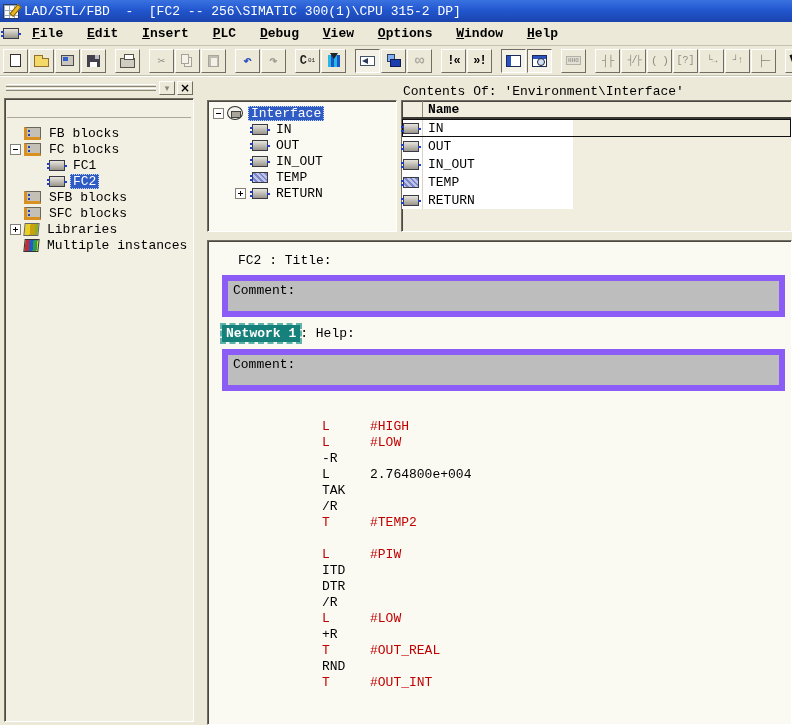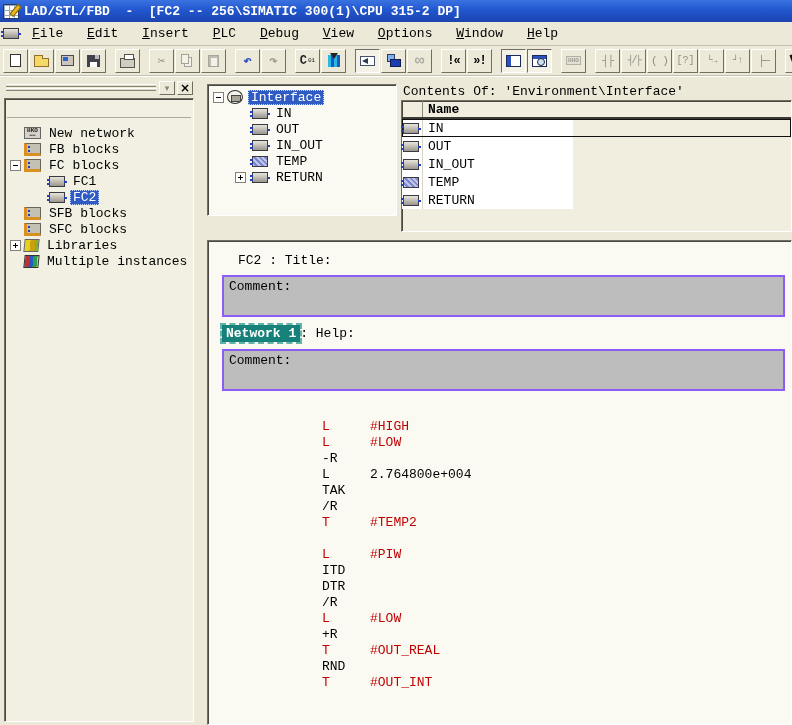--- a/index.html
+++ b/index.html
@@ -9,27 +9,27 @@
 
   
   .titlebar{position:absolute;left:0;top:0;width:792px;height:22px;
     background:linear-gradient(180deg,#3a72e0 0%,#2257cf 45%,#1a44ae 100%);
     display:flex;align-items:center;padding-left:3px;gap:5px;}
   .app-icon{width:16px;height:15px;background:#fff;border:1px solid #2a3a66;position:relative;flex:none;
     background-image:linear-gradient(#9ab 1px,transparent 1px),linear-gradient(90deg,#9ab 1px,transparent 1px);
     background-size:5px 5px;}
   .app-icon::after{content:"";position:absolute;right:0px;bottom:1px;width:3px;height:11px;
     background:#e8b820;border:1px solid #7c5c10;transform:rotate(40deg);}
-  .title-text{color:#fff;font-weight:bold;white-space:pre;}
+  .title-text{color:#fff;font-weight:normal;white-space:pre;}
 
   
   .menubar{position:absolute;left:0;top:22px;width:792px;height:24px;background:#ece9d8;
     display:flex;align-items:center;border-bottom:1px solid #c6c2b2;box-shadow:0 1px 0 #fff;}
   .doc-icon{margin:0 10px 0 6px;}
-  .menu-item{display:inline-block;padding:2px 8px;white-space:pre;}
+  .menu-item{display:inline-block;padding:2px 8px;white-space:pre;font-weight:bold;}
   .menu-item::first-letter{text-decoration:underline;}
 
   
   .toolbar{position:absolute;left:0;top:46px;width:792px;height:30px;background:#ece9d8;
     display:flex;align-items:center;padding-left:3px;border-bottom:1px solid #c6c2b2;box-shadow:0 1px 0 #fff;}
   .tbtn{width:25px;height:24px;display:flex;align-items:center;justify-content:center;flex:none;
     background:#ece9d8;border:1px solid;border-color:#fff #716d63 #716d63 #fff;margin-right:1px;}
   .tbtn.pressed{border-color:#716d63 #fff #fff #716d63;background:#f4f2e6;}
   .tbtn.gap{margin-left:8px;}
   .tbtn.off .tico{opacity:.42;filter:grayscale(.95);}
@@ -116,38 +116,38 @@
   .i-ifroot{width:16px;height:14px;border:1px solid #303030;border-radius:50%;background:#f4f2ea;}
   .i-ifroot::before{content:"";position:absolute;left:3px;top:4px;width:8px;height:5px;background:#a8a49a;border:1px solid #444;}
   .i-books{width:15px;height:13px;border:1px solid #333;transform:skewX(-6deg);
     background:linear-gradient(90deg,#c03030 0 4px,#2858c8 4px 8px,#28a050 8px 12px,#d8d020 12px 15px);}
   .i-booksy{width:15px;height:13px;border:1px solid #666;transform:skewX(-6deg);
     background:linear-gradient(90deg,#e8d020 0 5px,#c8a010 5px 10px,#88b020 10px 15px);}
   .tlabel{padding:0 3px;}
   .tlabel.sel{background:#2e5bc4;color:#fff;outline:1px dotted #c7d6f2;outline-offset:-1px;}
 
   
-  .iface{position:absolute;left:207px;top:84px;width:190px;height:132px;background:#fbfaf2;
+  .iface{position:absolute;left:207px;top:100px;width:190px;height:132px;background:#fbfaf2;
     border:1px solid;border-color:#716d63 #fff #fff #716d63;box-shadow:inset 1px 1px 0 #4a4840;padding-top:4px;}
   .contents-header{position:absolute;left:403px;top:84px;height:15px;white-space:pre;}
   .contents-box{position:absolute;left:401px;top:100px;width:391px;height:132px;background:#f1eee0;
     border:1px solid;border-color:#716d63 #fff #fff #716d63;box-shadow:inset 1px 1px 0 #4a4840;}
   .chead{height:18px;display:flex;align-items:center;border-bottom:2px solid #3c3a34;}
   .chead .cicon-col{width:21px;height:100%;border-right:1px solid #8a8678;}
   .chead .cname-h{padding-left:5px;font-weight:bold;text-align:right;}
   .crow{height:18px;display:flex;align-items:center;}
   .crow .cicon{width:21px;height:100%;background:#fff;display:flex;align-items:center;justify-content:center;border-right:1px solid #d8d5c8;}
   .crow .cname{width:150px;height:100%;background:#fff;display:flex;align-items:center;padding-left:5px;}
   .crow.focus{outline:1px solid #101010;outline-offset:-1px;}
 
   
   .editor{position:absolute;left:207px;top:240px;right:0;bottom:0;background:#fbfaf2;
     border:1px solid;border-color:#716d63 #fff #fff #716d63;box-shadow:inset 1px 1px 0 #4a4840;overflow:hidden;}
   .block-title{margin:12px 0 0 30px;white-space:pre;}
-  .comment-box{margin:7px 6px 0 14px;height:42px;background:#bdbdbd;border:2px solid #8b5cf6;padding:2px 5px;}
+  .comment-box{margin:7px 6px 0 14px;height:42px;background:#bdbdbd;border:6px solid #8b5cf6;padding:2px 5px;}
   .network-line{margin:8px 0 0 14px;display:flex;align-items:center;white-space:pre;}
   .network-chip{background:#16807a;color:#fff;font-weight:bold;padding:0 4px;height:17px;line-height:17px;
     outline:2px dashed #5fb3ab;outline-offset:0px;}
   .code{margin-top:13px;}
   .cline{height:16px;padding-left:36px;white-space:pre;}
   .cline .op{display:inline-block;width:48px;}
   .cline.red{color:#c00000;}
 </style>
 </head>
 <body>
@@ -303,25 +303,20 @@
   <div class="palette">
     <div class="pal-head">
       <span class="grip"></span>
       <span class="pal-btn pal-dd"></span>
       <span class="pal-btn pal-close"></span>
     </div>
     <div class="pal-body">
       <div class="pal-tabstrip"></div>
       <div class="pal-tree">
 
-          <div class="trow lv0">
-            <span class="exp e-none"></span>
-            <span class="ti i-network"></span>
-            <span class="tlabel">New network</span>
-          </div>
 
           <div class="trow lv0">
             <span class="exp e-none"></span>
             <span class="ti i-bfolder"></span>
             <span class="tlabel">FB blocks</span>
           </div>
 
           <div class="trow lv0">
             <span class="exp e-minus"></span>
             <span class="ti i-bfolder"></span>

